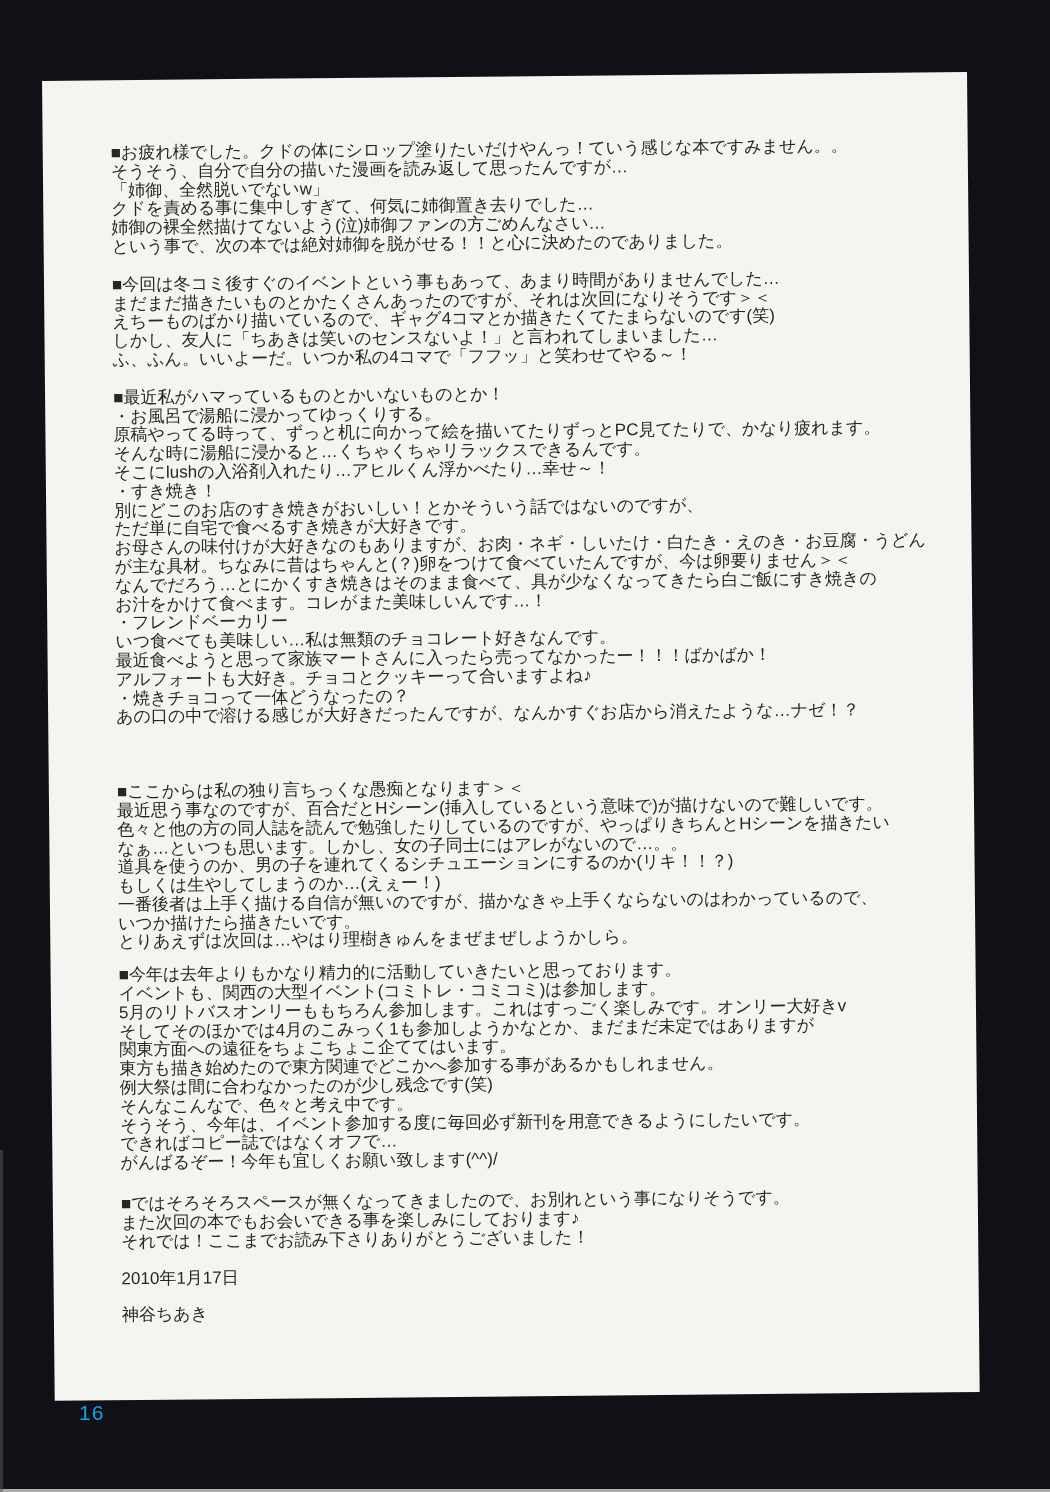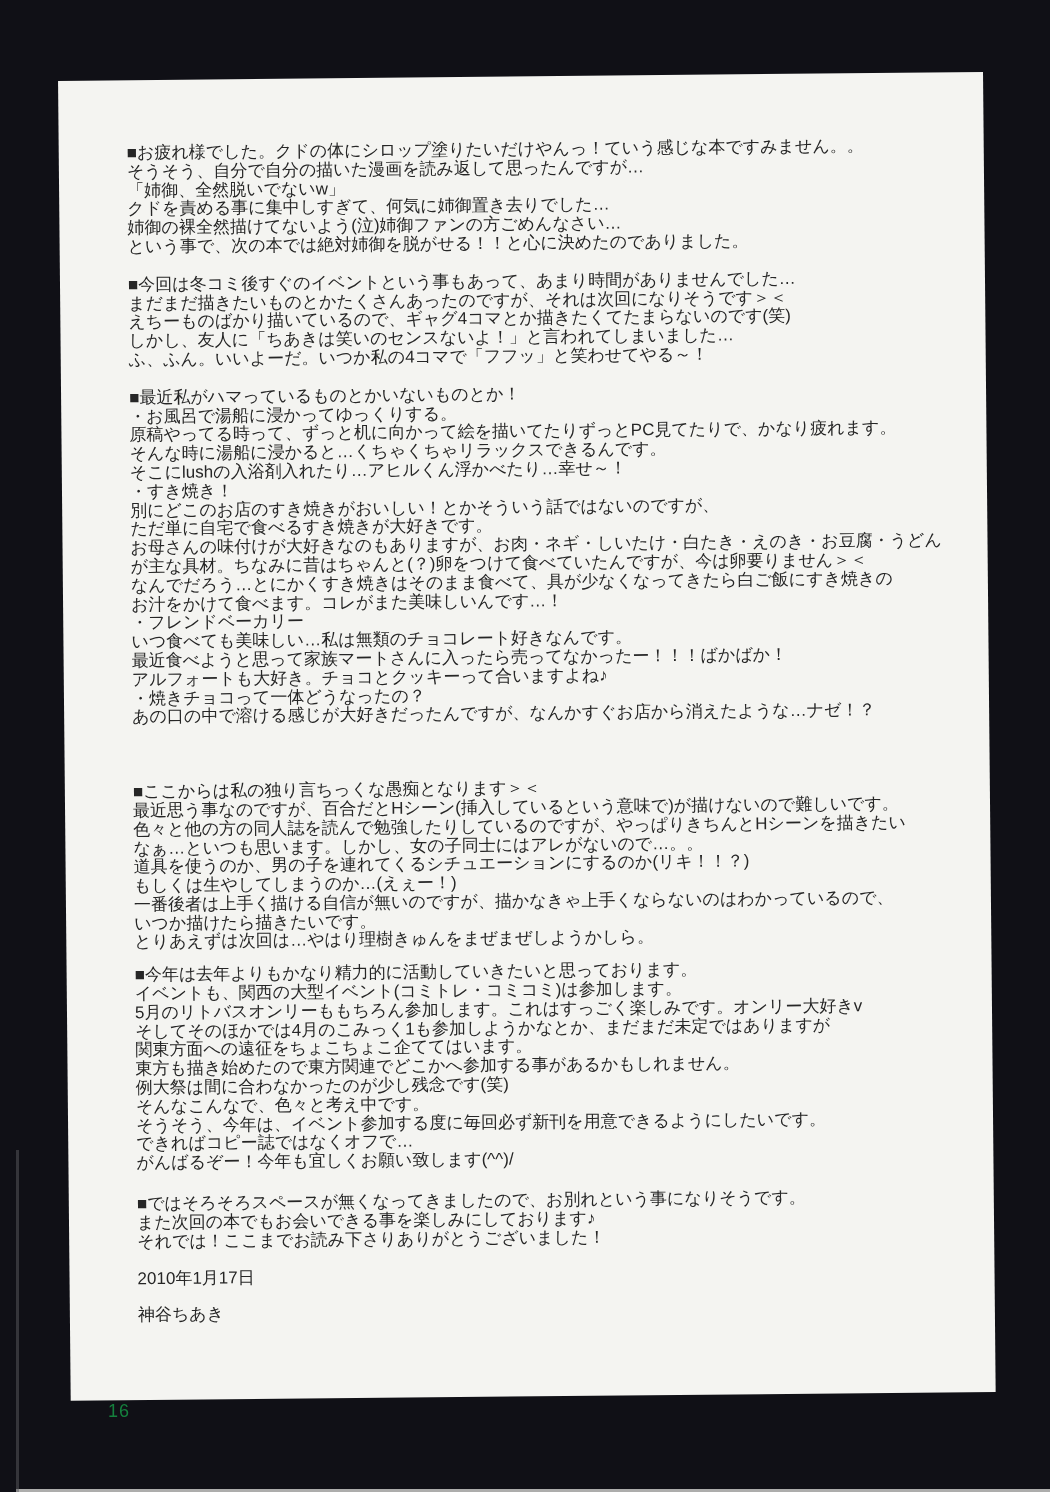--- a/index.html
+++ b/index.html
@@ -10,21 +10,20 @@
     width: 1050px;
     height: 1492px;
     position: relative;
     overflow: hidden;
     background: #101016;
     font-family: "Liberation Sans", sans-serif;
   }
   .frame {
     position: absolute;
     inset: 0;
-    margin-left: 16px;
   }
   .paper {
     position: absolute;
     left: 42px;
     top: 72px;
     width: 925px;
     height: 1320px;
     background: #f4f4f1;
     transform: rotate(-0.55deg);
     transform-origin: top right;
@@ -51,24 +50,24 @@
   .date-line {
     white-space: pre;
     margin-top: 0;
   }
   .author-line {
     white-space: pre;
     margin-top: 17px;
   }
   .pagenum {
     position: absolute;
-    left: 92px;
+    left: 79px;
     top: 1401px;
-    color: #15803d;
-    font-size: 18px;
+    color: #0ea5e9;
+    font-size: 21px;
     letter-spacing: 1px;
   }
   .scan-edge-bottom {
     position: absolute;
     left: 0;
     bottom: 0;
     width: 100%;
     height: 3px;
     background: #c9c9c7;
     opacity: 0.85;

